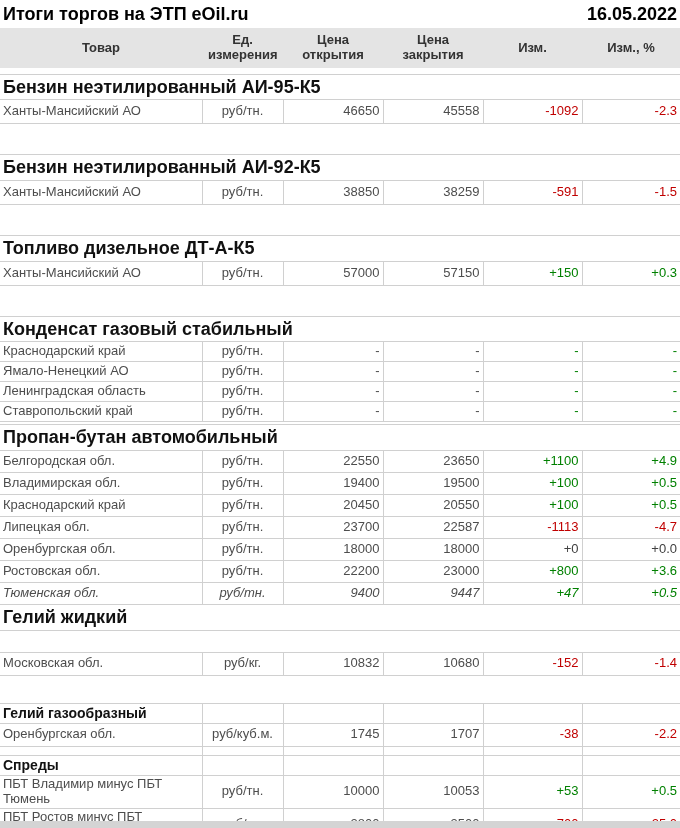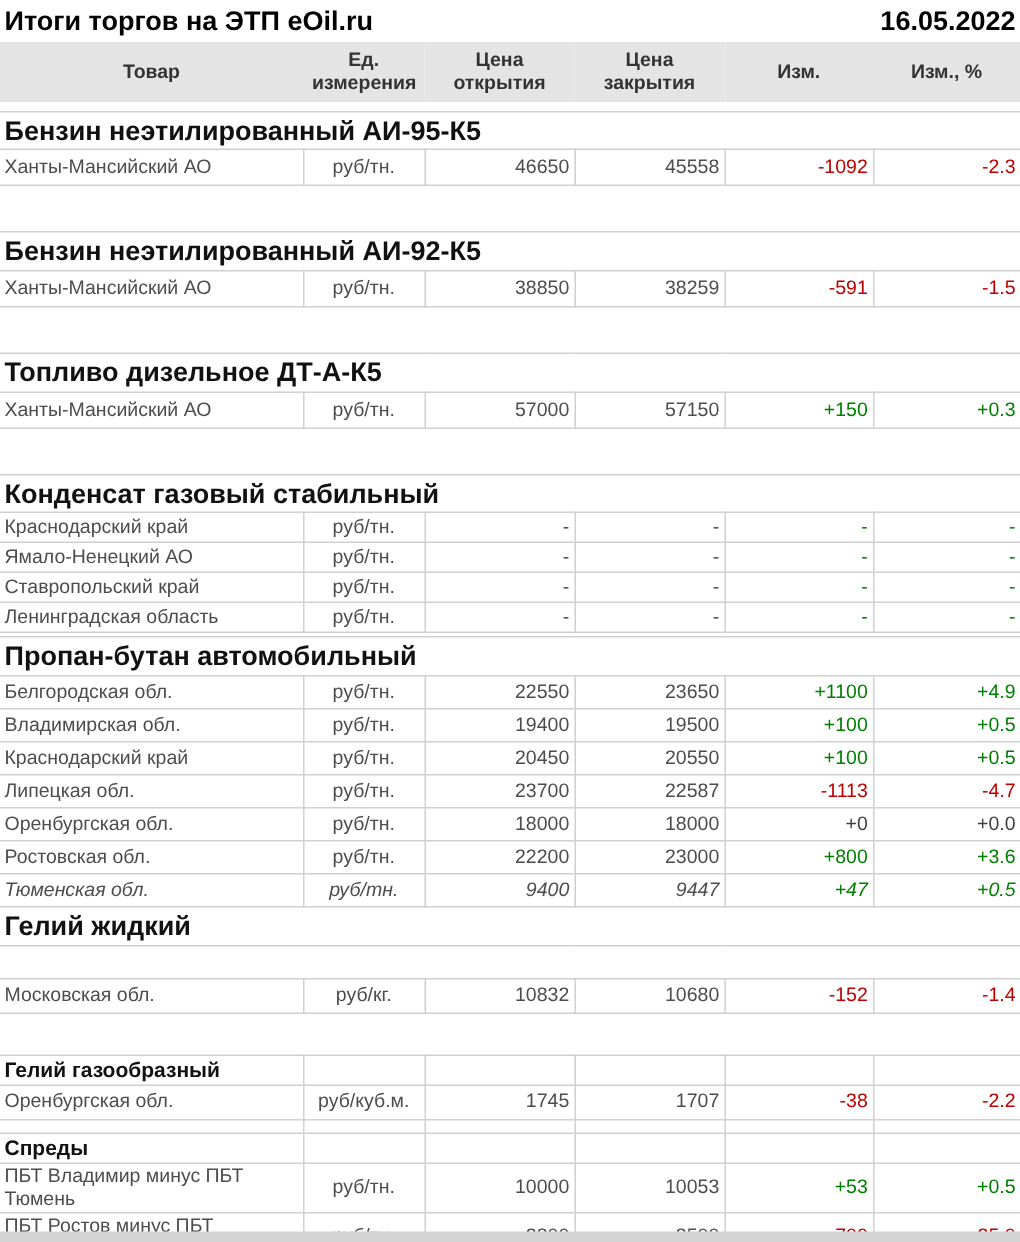--- a/index.html
+++ b/index.html
@@ -135,29 +135,29 @@
         </tr>
         <tr class="data-row" style="height: 20px;">
           <td class="c-prod">Ямало-Ненецкий АО</td>
           <td class="c-unit">руб/тн.</td>
           <td class="c-num">-</td>
           <td class="c-num">-</td>
           <td class="c-chg t-dash">-</td>
           <td class="c-chg t-dash">-</td>
         </tr>
         <tr class="data-row" style="height: 20px;">
+          <td class="c-prod">Ленинградская область</td>
+          <td class="c-unit">руб/тн.</td>
+          <td class="c-num">-</td>
+          <td class="c-num">-</td>
+          <td class="c-chg t-dash">-</td>
+          <td class="c-chg t-dash">-</td>
+        </tr>
+        <tr class="data-row" style="height: 20px;">
           <td class="c-prod">Ставропольский край</td>
-          <td class="c-unit">руб/тн.</td>
-          <td class="c-num">-</td>
-          <td class="c-num">-</td>
-          <td class="c-chg t-dash">-</td>
-          <td class="c-chg t-dash">-</td>
-        </tr>
-        <tr class="data-row" style="height: 20px;">
-          <td class="c-prod">Ленинградская область</td>
           <td class="c-unit">руб/тн.</td>
           <td class="c-num">-</td>
           <td class="c-num">-</td>
           <td class="c-chg t-dash">-</td>
           <td class="c-chg t-dash">-</td>
         </tr>
         <tr class="gap-row" style="height: 2px;">
           <td colspan="6"></td>
         </tr>
         <tr class="section-row" style="height: 20px;">

